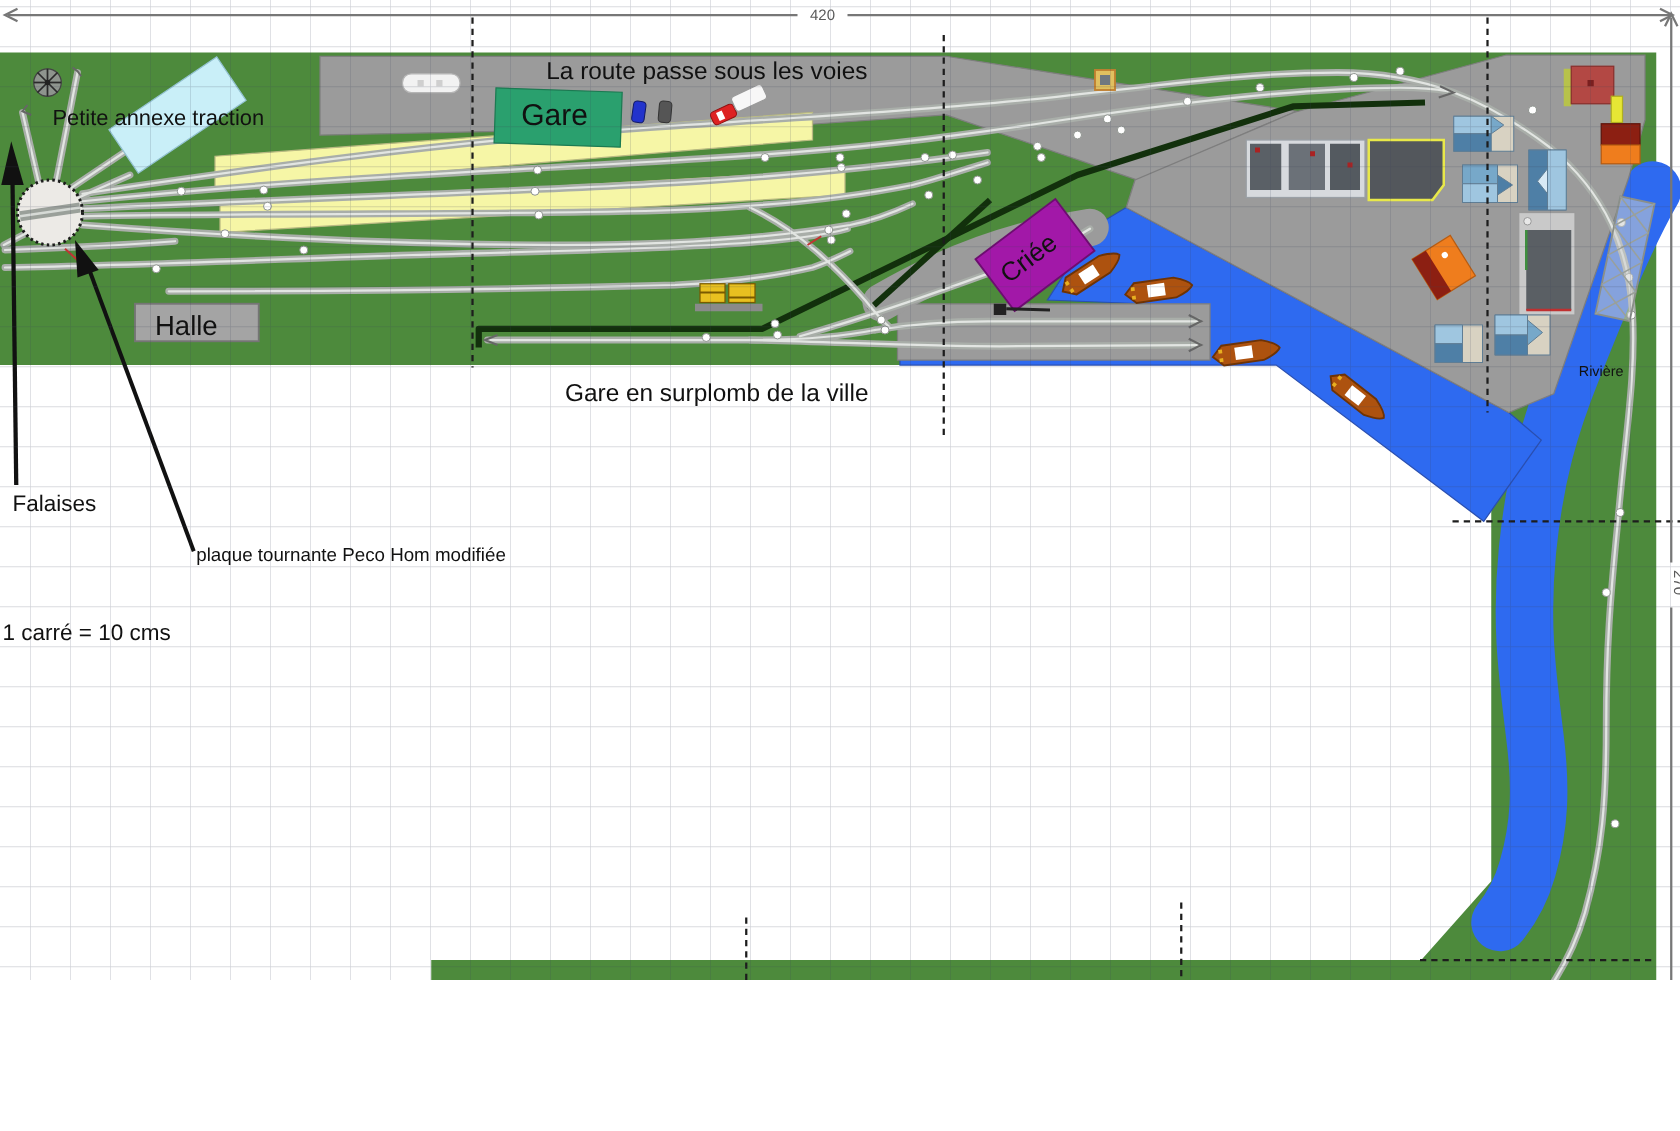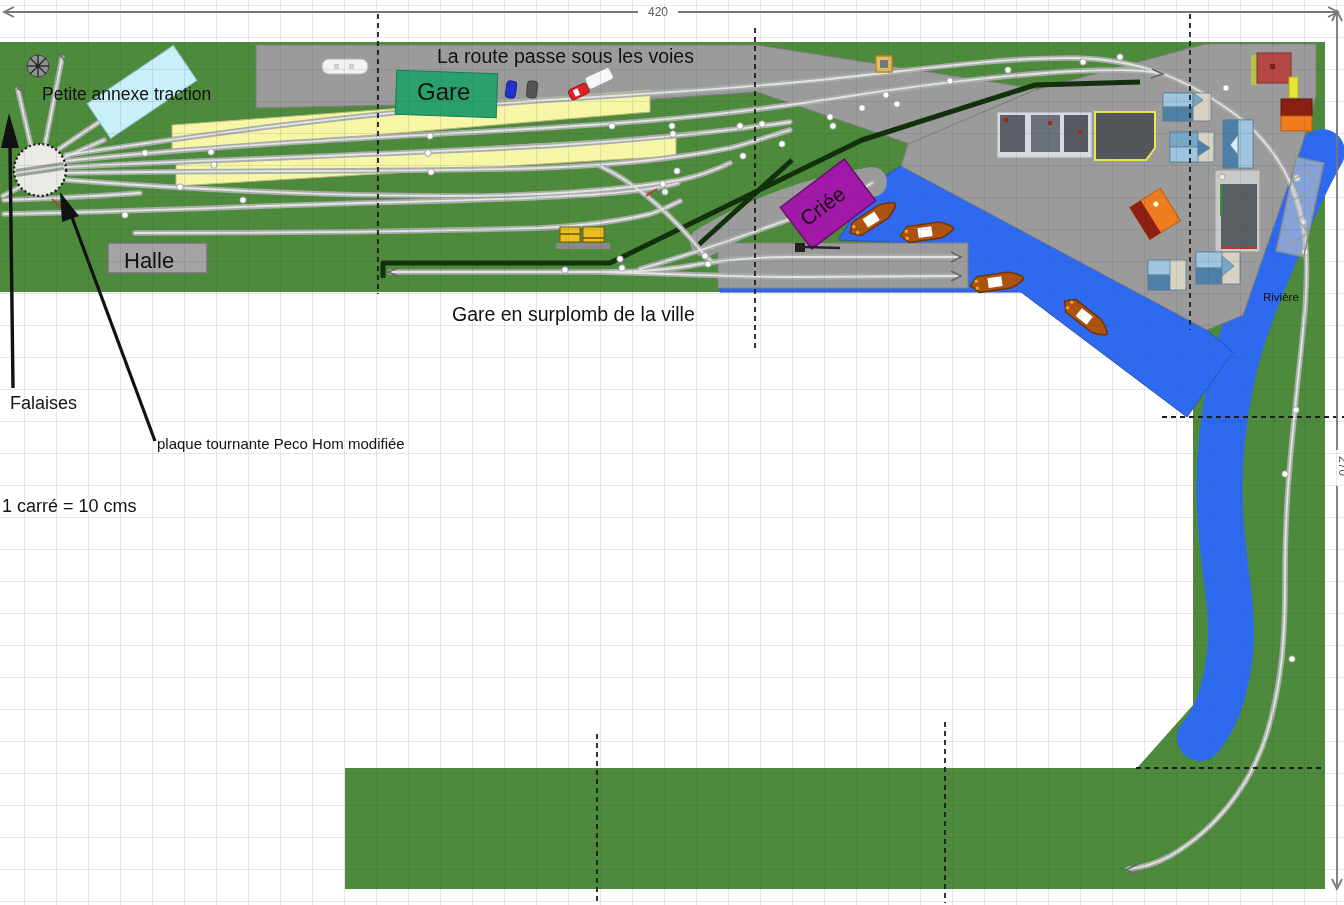--- a/index.html
+++ b/index.html
@@ -1,16 +1,16 @@
 <!DOCTYPE html>
 <html><head>
 <meta charset="utf-8">
 <style>
   html,body{margin:0;padding:0;background:#fff;}
-  .stage{position:relative;width:1344px;height:905px;overflow:hidden;background:#bef264;
+  .stage{position:relative;width:1344px;height:784px;overflow:hidden;background:#bef264;
          font-family:"Liberation Sans", sans-serif;}
   svg{display:block}
   text{font-family:"Liberation Sans", sans-serif; fill:#111;}
   .dim-text{fill:#5a5a5a;font-size:12px;}
 </style>
 </head>
 <body>
 
 <div class="stage">
 <svg width="1344" height="905" viewBox="0 0 1344 905">

